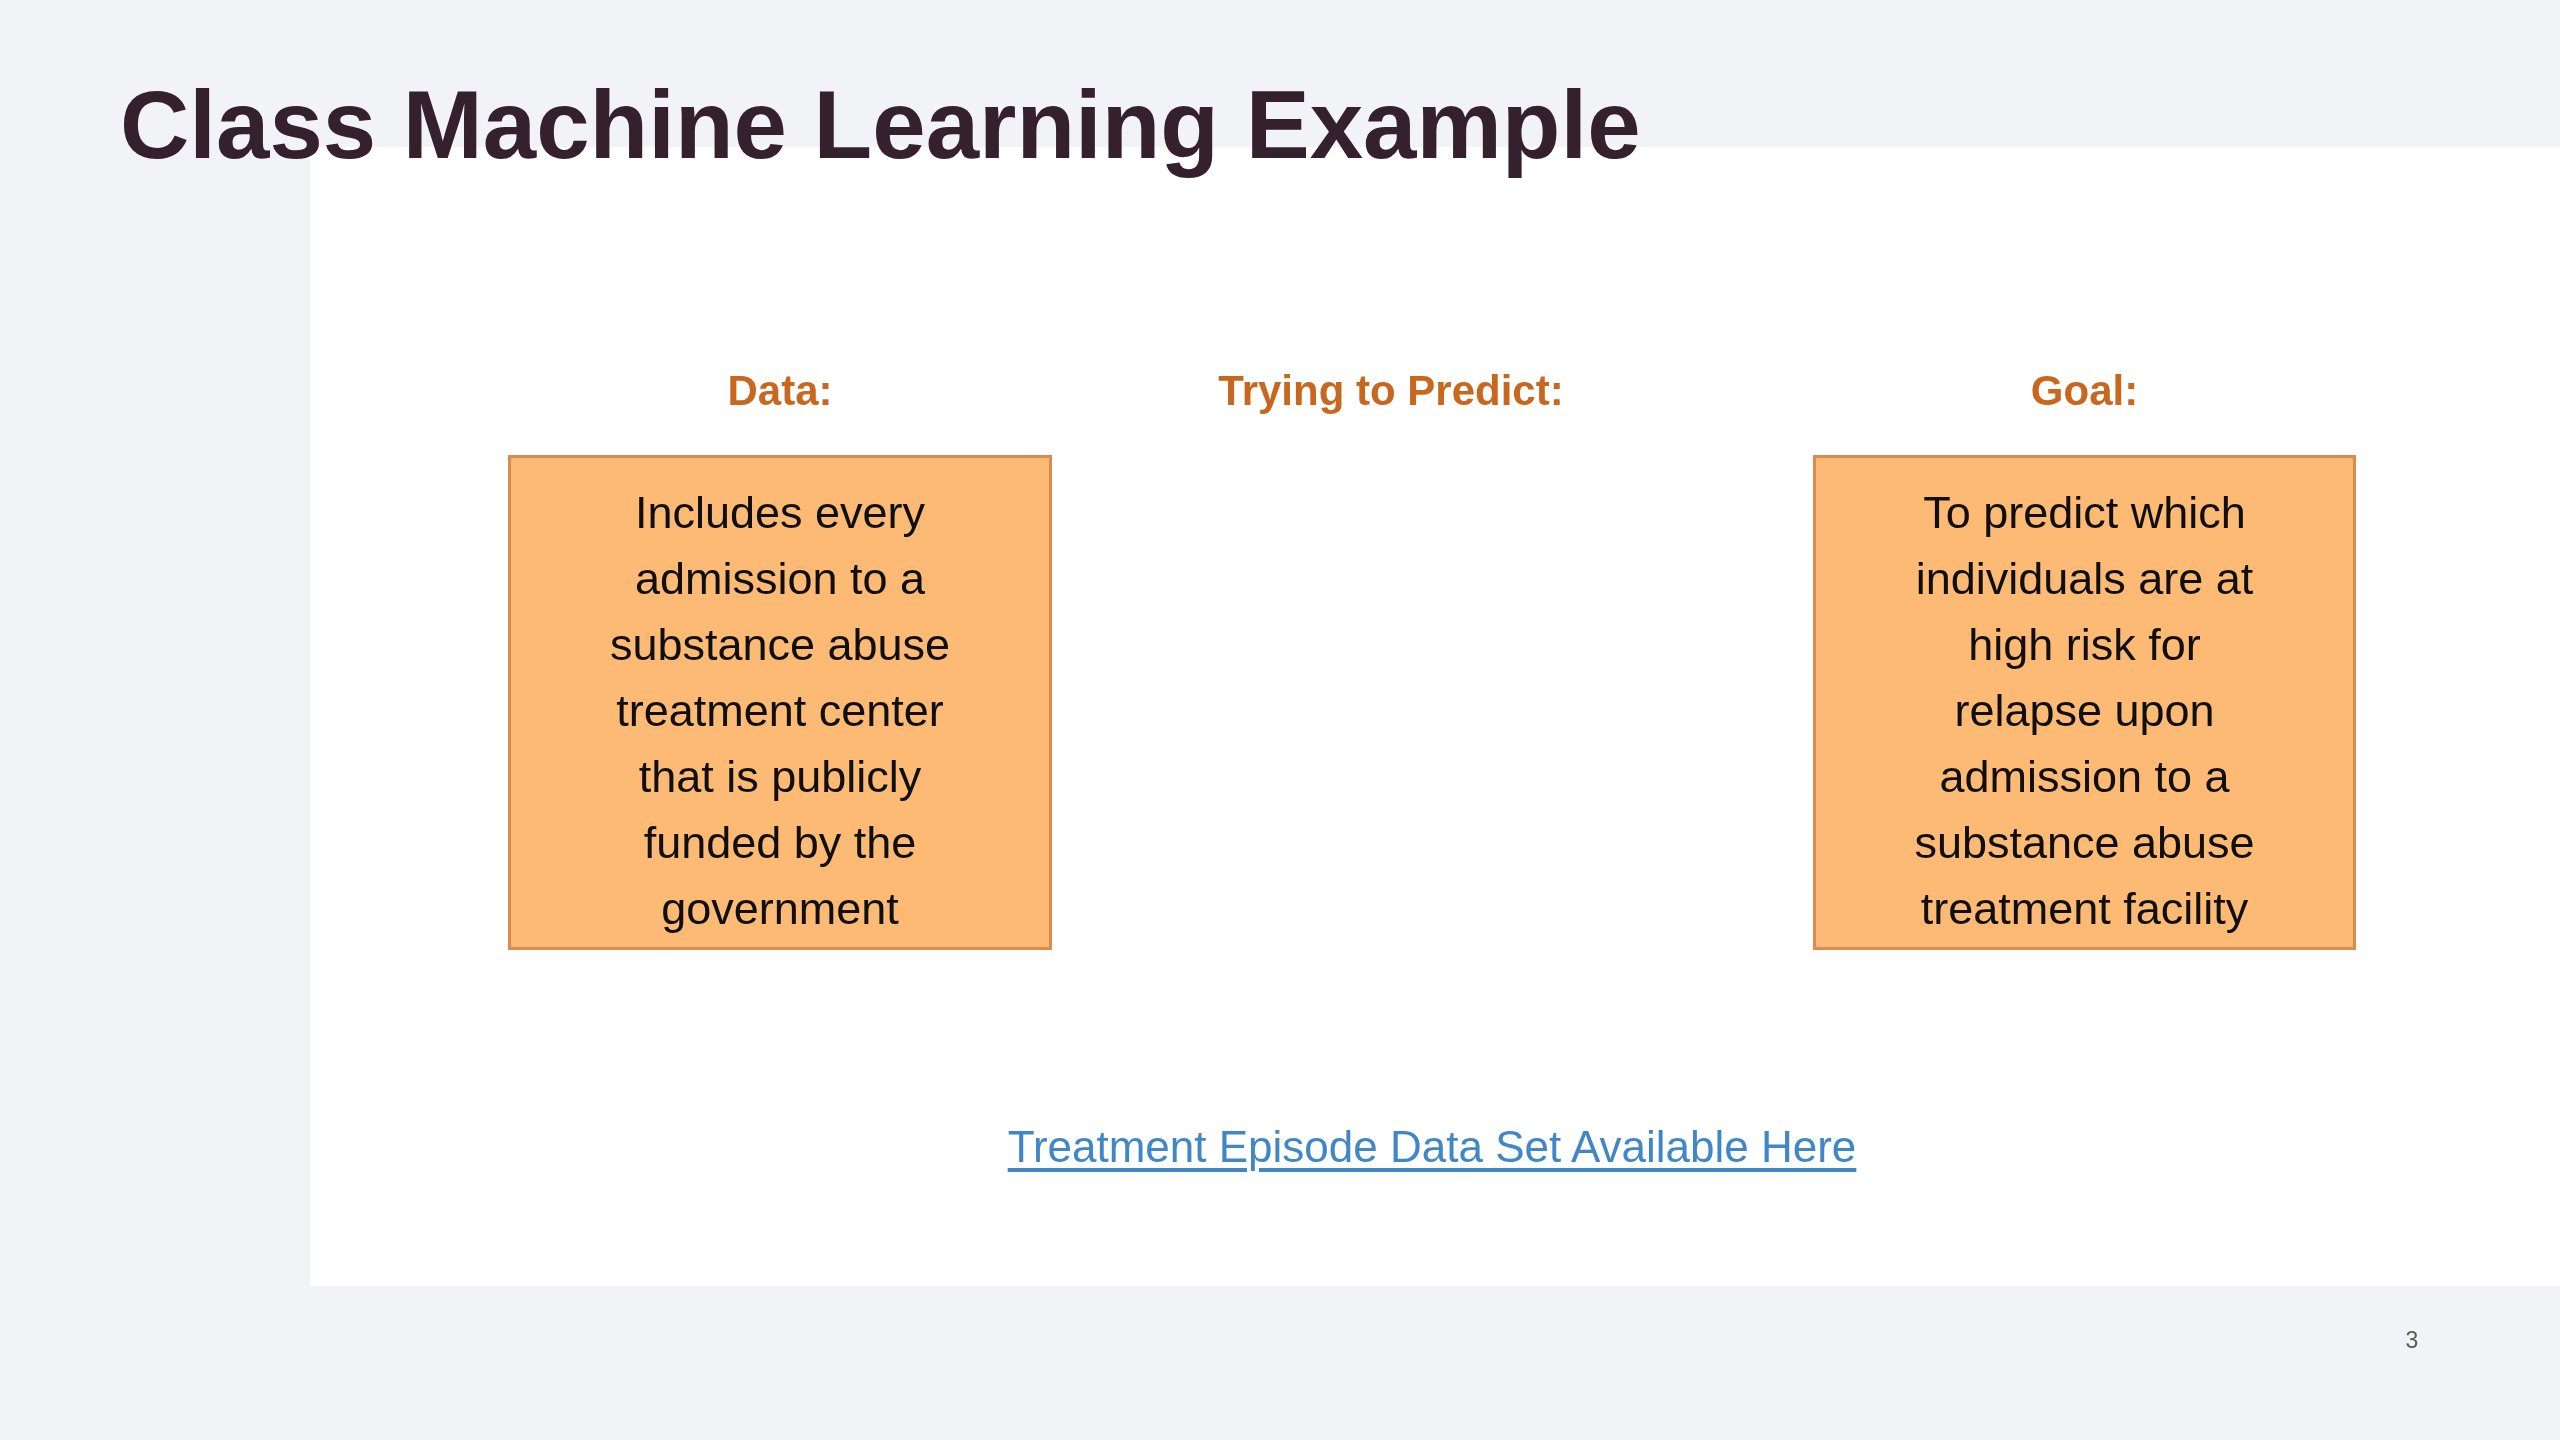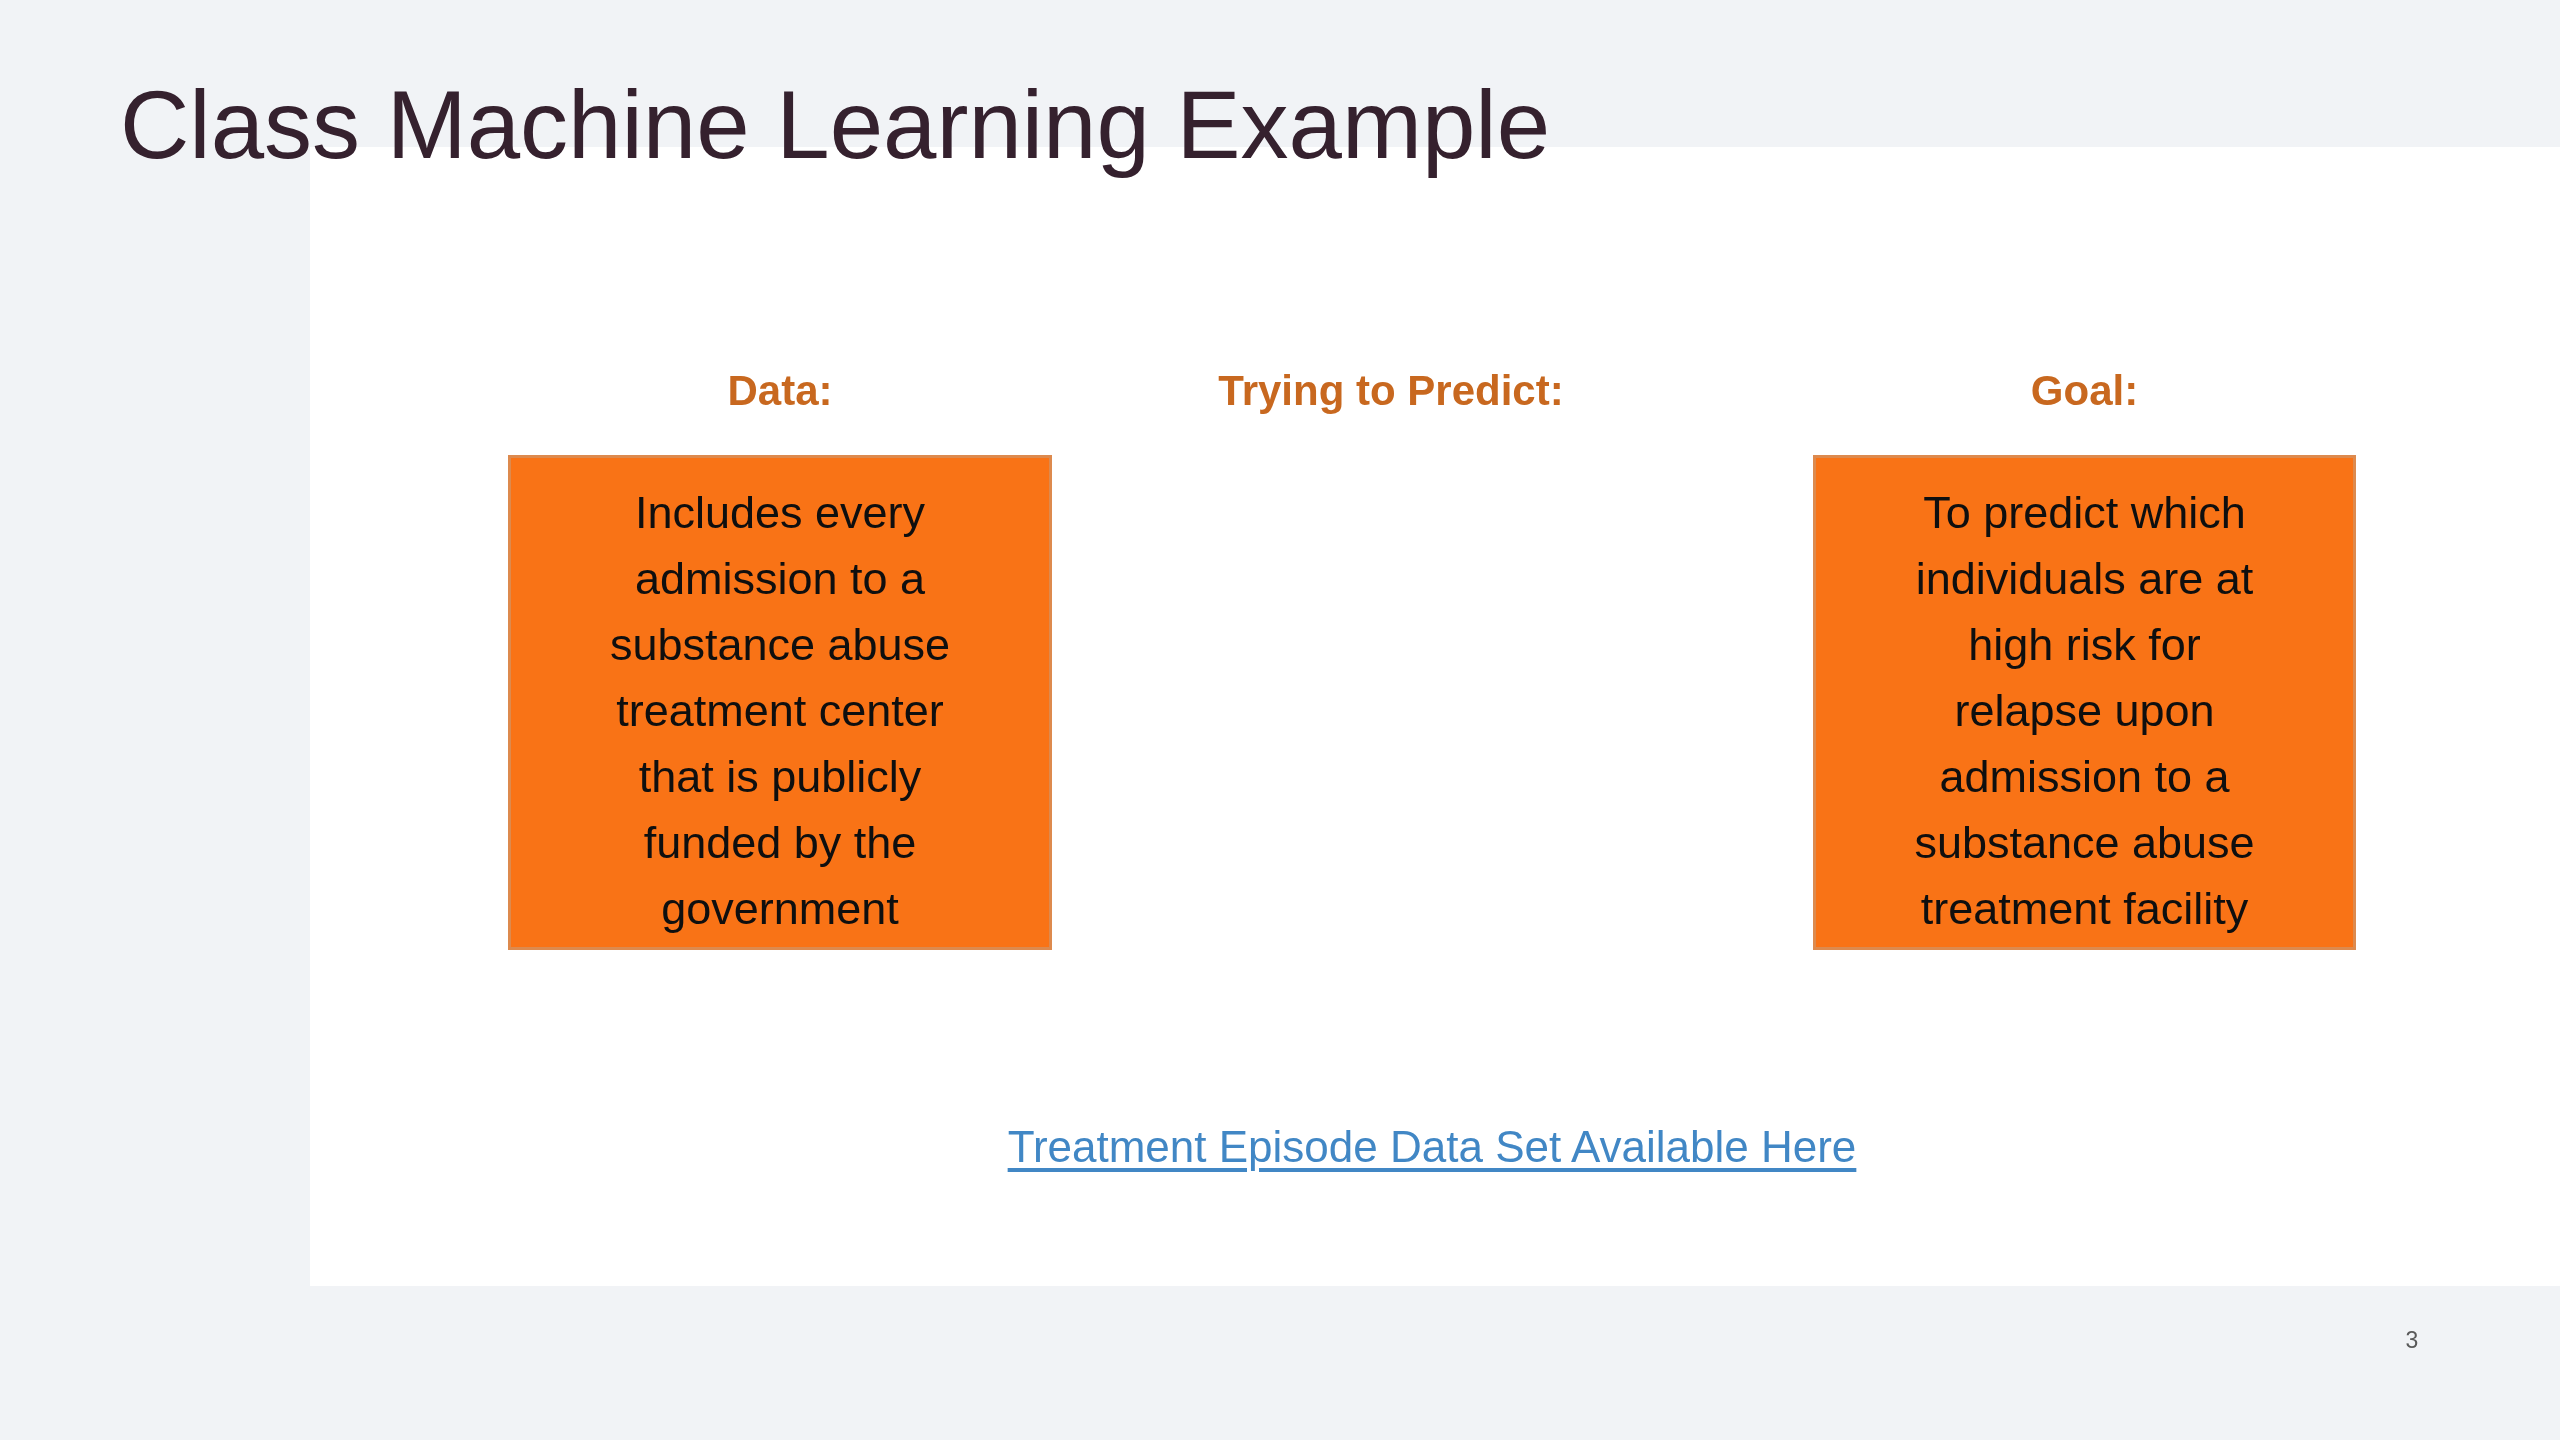--- a/index.html
+++ b/index.html
@@ -23,21 +23,21 @@
     height: 1139px;
     background: #ffffff;
   }
   
   .slide-title {
     position: absolute;
     left: 120px;
     top: 2px;
     font-size: 96px;
     line-height: 118px;
-    font-weight: 400;
+    font-weight: 700;
     letter-spacing: 0px;
     color: #35212e;
     white-space: nowrap;
   }
   
   .col {
     position: absolute;
     top: 362px;
   }
   .col1 { left: 508px;  width: 544px; }
@@ -51,21 +51,21 @@
     line-height: 58px;
     font-weight: 700;
     color: #c8681f;
   }
   .info-box {
     box-sizing: border-box;
     margin-top: 35px;
     width: 100%;
     height: 495px;
     border: 3px solid #dd8a4e;
-    background: #f97316;
+    background: #fdba74;
     overflow: hidden;
   }
   .info-box-text {
     padding-top: 22px;
     text-align: center;
     font-size: 45px;
     line-height: 66px;
     color: #0f0f0f;
     white-space: pre-line;
   }

